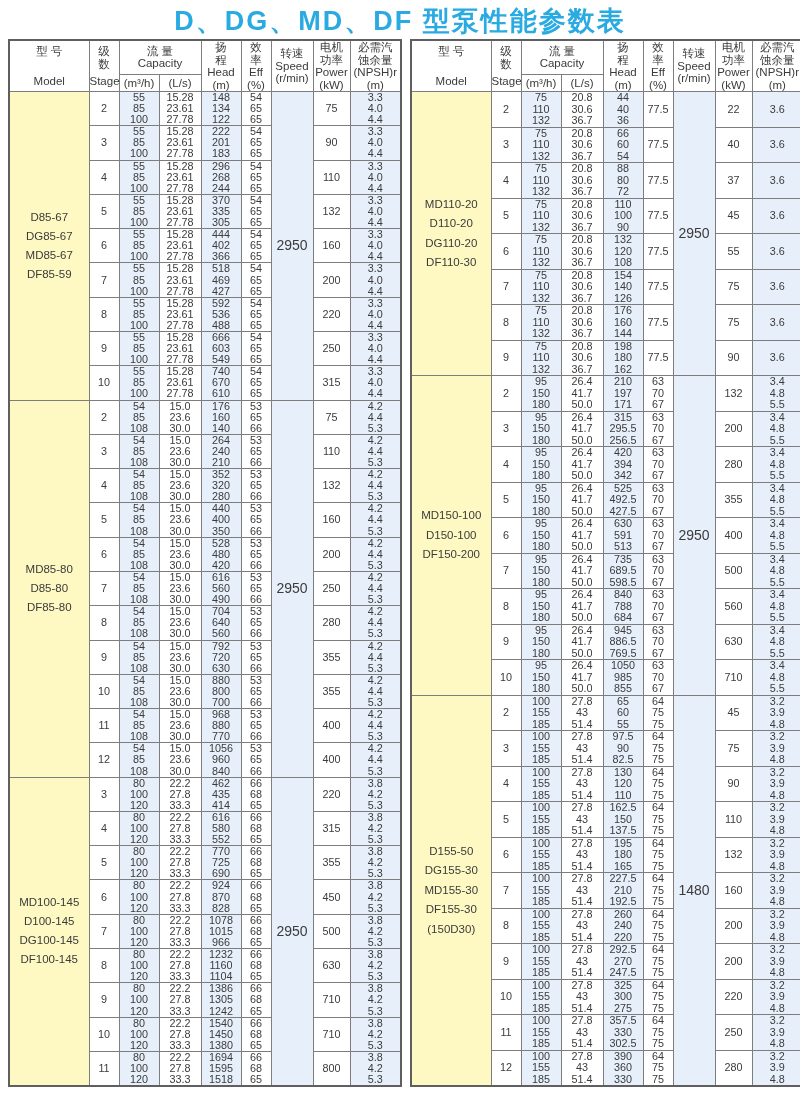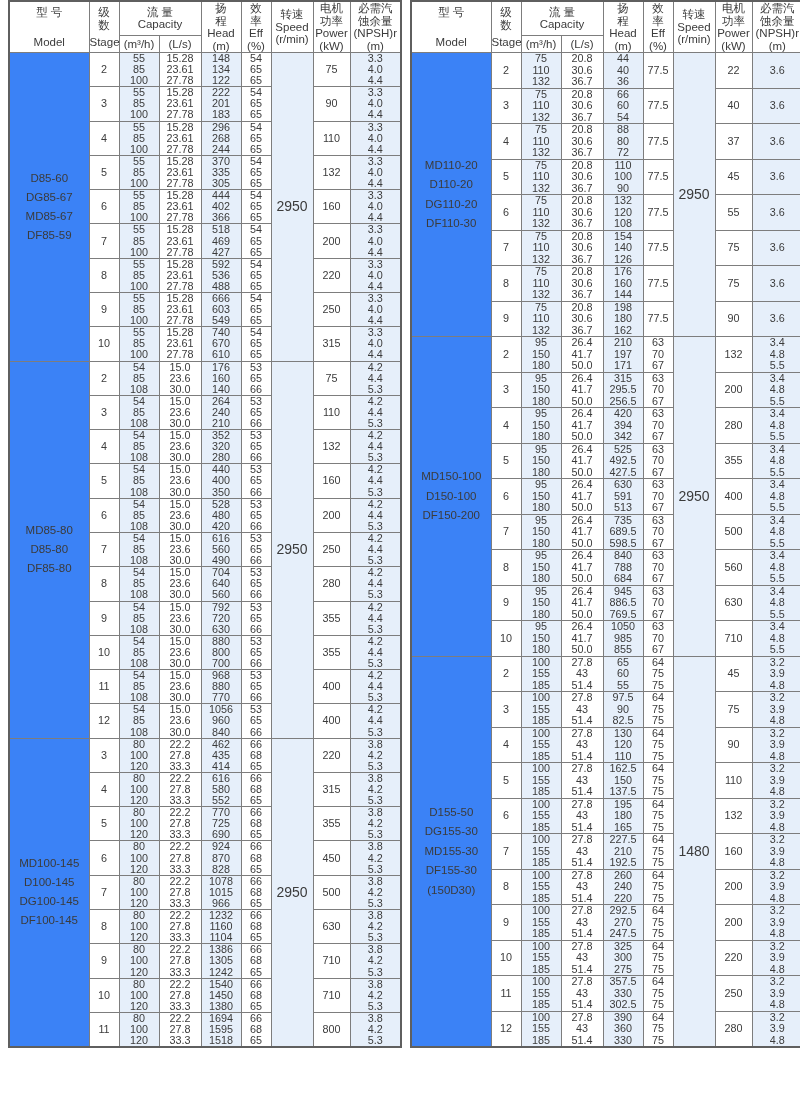--- a/index.html
+++ b/index.html
@@ -28,30 +28,31 @@
   .model-h .inner, .stage-h .inner {
     display:flex; flex-direction:column; justify-content:space-between;
     height:42px; padding:1px 0;
   }
   
   .stage-row td { font-size:10.8px; }
   .tbl-left  .stage-row td { line-height:11.1px; }
   .tbl-right .stage-row td { line-height:11.5px; }
   .shade { background:#e6effa; }
   td.model-cell {
-    background:#3b82f6; text-align:left; padding-left:5px;
+    background:#fef9c3; text-align:left; padding-left:5px;
     font-size:11.5px; line-height:12px;
   }
   td.model-cell div { margin:8px 0; }
   td.speed-cell { font-size:14px; }
 </style>
 </head>
 <body>
 
 <div class="page">
+  <div class="title">D、DG、MD、DF 型泵性能参数表</div>
   <div class="tables">
     <div id="table-left">
         <table class="pump tbl-left">
           <colgroup>
             <col style="width:80px">
             <col style="width:30px">
             <col style="width:40px">
             <col style="width:42px">
             <col style="width:40px">
             <col style="width:30px">
@@ -79,21 +80,21 @@
               <th rowspan="2">转速<br>Speed<br>(r/min)</th>
               <th rowspan="2">电机<br>功率<br>Power<br>(kW)</th>
               <th rowspan="2">必需汽<br>蚀余量<br>(NPSH)r<br>(m)</th>
             </tr>
             <tr class="hd">
               <th>(m³/h)</th>
               <th>(L/s)</th>
             </tr>
             <tr class="stage-row">
               <td class="model-cell" rowspan="9">
-                <div>D85-60</div>
+                <div>D85-67</div>
                 <div>DG85-67</div>
                 <div>MD85-67</div>
                 <div>DF85-59</div>
               </td>
               <td>2</td>
               <td class="shade">55<br>85<br>100</td>
               <td>15.28<br>23.61<br>27.78</td>
               <td class="shade">148<br>134<br>122</td>
               <td>54<br>65<br>65</td>
               <td class="speed-cell shade" rowspan="9">2950</td>

